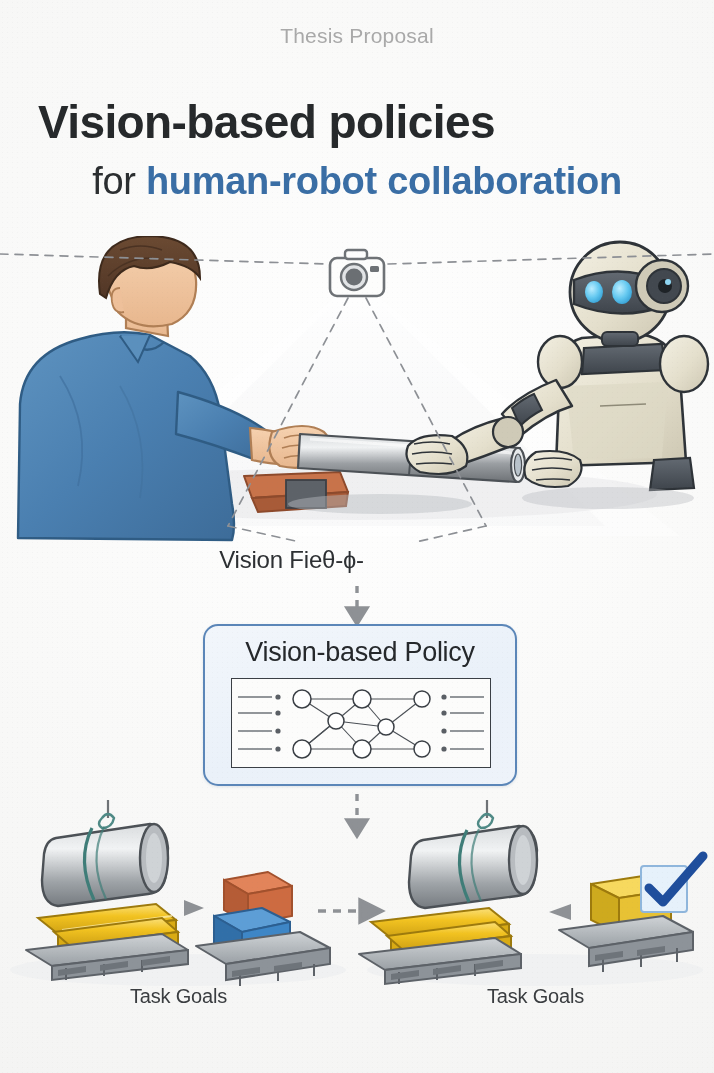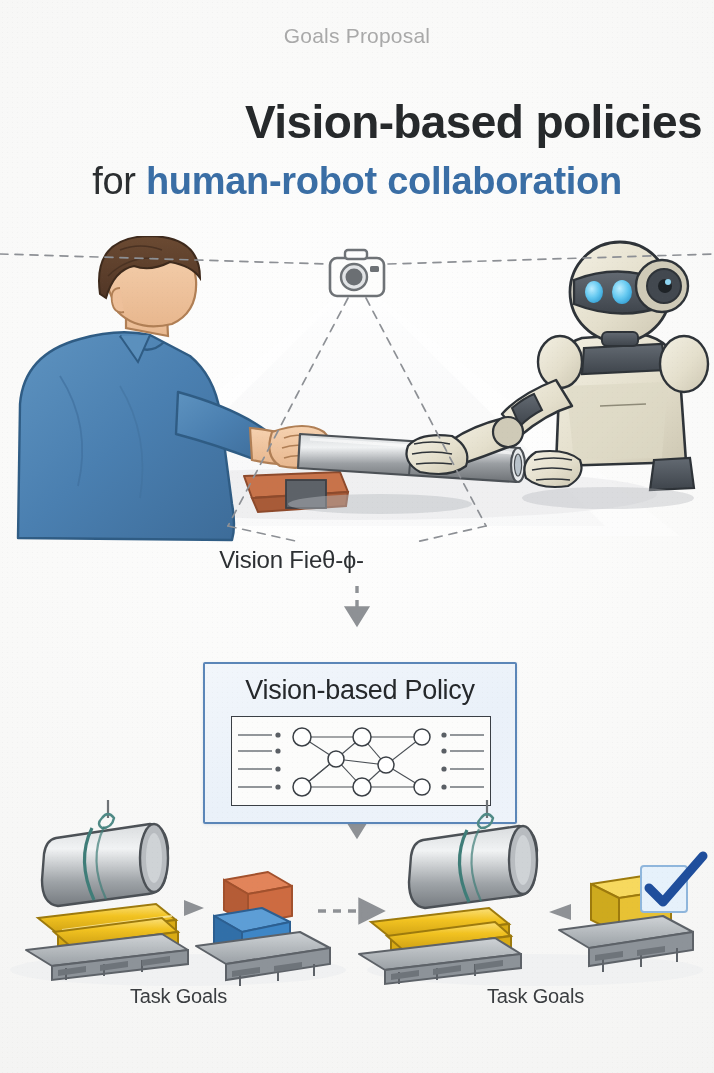--- a/index.html
+++ b/index.html
@@ -24,37 +24,37 @@
     background-size:5px 5px, 8px 8px;
     background-position:0 0, 3px 4px;
   }
 
   
   .eyebrow{
     position:absolute;top:24px;left:0;right:0;text-align:center;
     font-size:21px;color:#a9a9a9;letter-spacing:.2px;font-weight:400;
   }
   .title1{
-    position:absolute;top:95px;left:0;right:12px;text-align:right;
-    font-size:46px;font-weight:700;color:#26292b;letter-spacing:-.6px;
+    position:absolute;top:95px;left:0;right:6px;text-align:left;
+    font-size:46px;font-weight:700;color:#26292b;letter-spacing:-.6px;padding-left:38px;
   }
   .title2{
     position:absolute;top:160px;left:0;right:0;text-align:center;
     font-size:38px;font-weight:400;color:#2b2e30;letter-spacing:-.3px;
   }
   .title2 b{font-weight:700;color:#3a6ea5;}
 
   
   #scene{position:absolute;left:0;top:236px;width:714px;height:340px;}
   #scene svg{position:absolute;left:0;top:0;}
 
   
   #policy{
-    position:absolute;left:203px;top:662px;width:310px;height:158px;
-    border:2.5px solid #5b86b8;border-radius:2px;
+    position:absolute;left:203px;top:624px;width:310px;height:158px;
+    border:2.5px solid #5b86b8;border-radius:15px;
     background:linear-gradient(160deg,#f2f6fb 0%,#eaf1f9 55%,#eef3fa 100%);
     box-shadow:0 1px 3px rgba(80,110,150,.16);
   }
   #policy .plabel{
     text-align:center;font-size:27px;color:#25282b;margin-top:11px;letter-spacing:-.3px;
   }
   #nnbox{
     position:absolute;left:26px;top:52px;width:258px;height:88px;
     border:1.6px solid #3a3f45;background:#fcfcfb;
   }
@@ -70,21 +70,21 @@
   #capLeft{left:0;}
   #capRight{left:357px;}
 
   .flow{position:absolute;left:0;top:0;width:714px;height:1073px;pointer-events:none;}
 </style>
 </head>
 <body>
 
 <div id="poster">
 
-  <div class="eyebrow">Goals Proposal</div>
+  <div class="eyebrow">Thesis Proposal</div>
   <div class="title1">Vision-based policies</div>
   <div class="title2"><span>for </span><b>human-robot collaboration</b></div>
 
   <div id="scene">
     <svg width="714" height="340" viewBox="0 0 714 340">
       <defs>
         <linearGradient id="gShirt" x1="0" y1="0" x2="1" y2="1">
           <stop offset="0" stop-color="#5e93c0"></stop>
             <stop offset=".5" stop-color="#4a7fb0"></stop>
             <stop offset="1" stop-color="#3d6c99"></stop>

